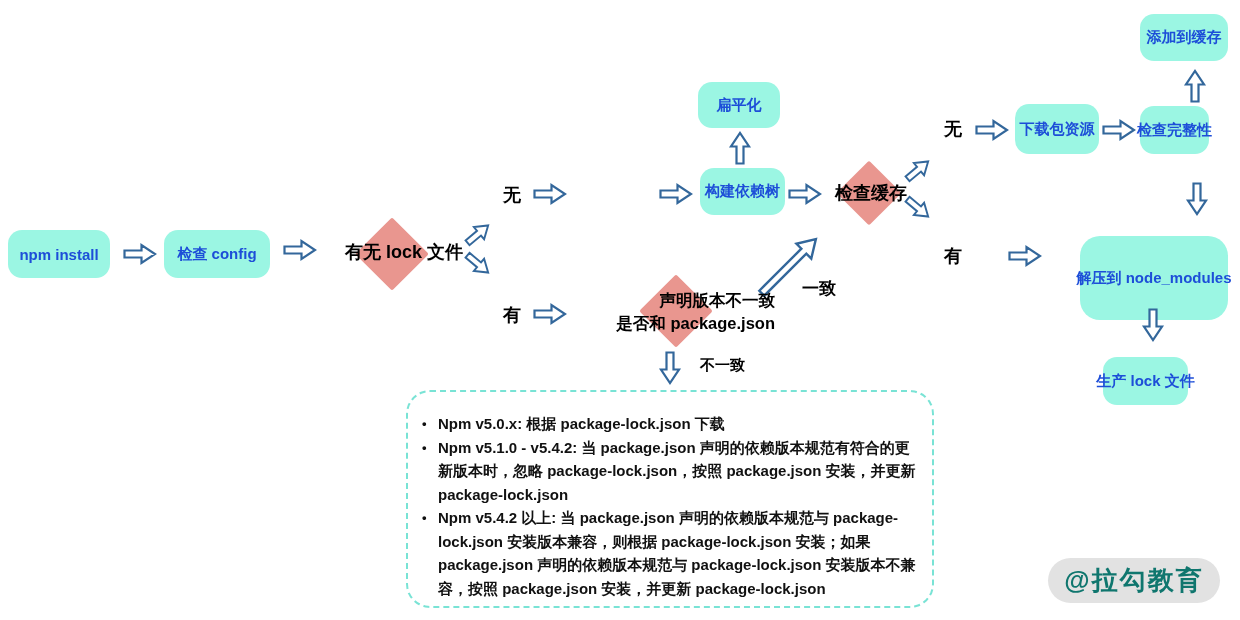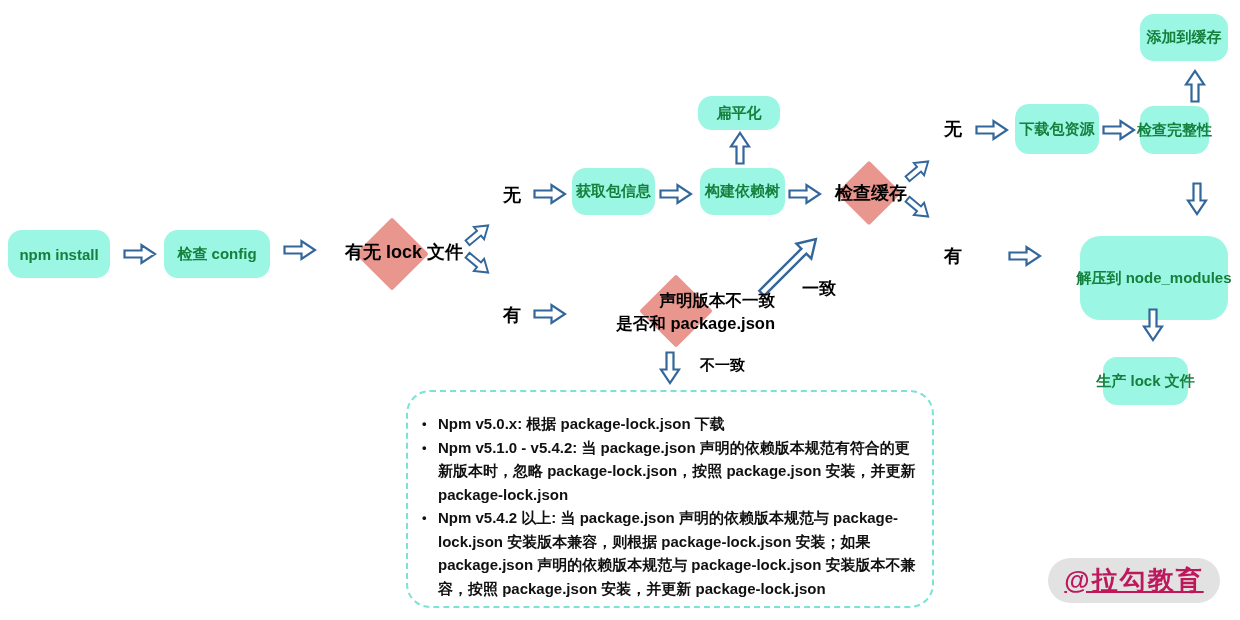--- a/index.html
+++ b/index.html
@@ -3,21 +3,21 @@
 <meta charset="utf-8">
 <style>
   html,body{margin:0;padding:0;background:#fff;}
   #stage{
     position:relative;width:1240px;height:620px;background:#ffffff;overflow:hidden;
     font-family:"Liberation Sans","DejaVu Sans",sans-serif;color:#000;
   }
   .box{
     position:absolute;background:#9bf6e3;border-radius:14px;
     display:flex;align-items:center;justify-content:center;
-    font-weight:bold;font-size:15px;color:#15803d;white-space:nowrap;z-index:2;
+    font-weight:bold;font-size:15px;color:#1d4ed8;white-space:nowrap;z-index:2;
   }
   .diamond{
     position:absolute;background:#e9968f;transform:rotate(45deg);z-index:1;border-radius:2px;
   }
   .dlabel{
     position:absolute;z-index:3;text-align:right;font-weight:bold;color:#000;white-space:nowrap;
   }
   .elabel{
     position:absolute;font-weight:bold;font-size:18px;color:#000;z-index:3;white-space:nowrap;
   }
@@ -29,21 +29,21 @@
   .note ul{margin:0;padding:0;list-style:none;}
   .note li{
     display:grid;grid-template-columns:16px 1fr;
     font-size:15px;line-height:23.5px;font-weight:600;color:#111;
   }
   .note li .bullet{font-size:13px;line-height:23.5px;}
   .watermark{
     position:absolute;left:1048px;top:558px;width:172px;height:45px;background:#e2e2e2;
     border-radius:23px;display:flex;align-items:center;justify-content:center;z-index:4;
   }
-  .watermark span{color:#be185d;font-size:26px;font-weight:bold;letter-spacing:2px;text-decoration:underline;}
+  .watermark span{color:#0f766e;font-size:26px;font-weight:bold;letter-spacing:2px;}
 </style>
 </head>
 <body>
 
 <div id="stage">
 
   <svg width="0" height="0" style="position:absolute">
     <defs>
       <symbol id="arr" viewBox="0 0 34 22" overflow="visible">
         <path d="M1.5 7.5 L18.5 7.5 L18.5 2 L32 11 L18.5 20 L18.5 14.5 L1.5 14.5 Z" fill="#ffffff" stroke="#33679b" stroke-width="2.2" stroke-linejoin="miter"></path>
@@ -75,33 +75,32 @@
   <svg class="arrow" style="left:463px;top:254px;transform:rotate(40deg)" width="30" height="20">
       <use href="#arr"></use>
     </svg>
 
   <div class="elabel" style="left:503px;top:183px">无</div>
 
   <svg class="arrow" style="left:533px;top:183px" width="34" height="22">
       <use href="#arr"></use>
     </svg>
 
-  <div class="box" style="left:572px;top:168px;width:83px;height:47px">获取包信息</div>
 
   <svg class="arrow" style="left:659px;top:183px" width="34" height="22">
       <use href="#arr"></use>
     </svg>
 
   <div class="box" style="left:700px;top:168px;width:85px;height:47px">构建依赖树</div>
 
   <svg class="arrow" style="left:723px;top:137px;transform:rotate(-90deg)" width="34" height="22">
       <use href="#arr"></use>
     </svg>
 
-  <div class="box" style="left:698px;top:96px;width:82px;height:34px">扁平化</div>
+  <div class="box" style="left:698px;top:82px;width:82px;height:46px">扁平化</div>
 
   <svg class="arrow" style="left:788px;top:183px" width="34" height="22">
       <use href="#arr"></use>
     </svg>
 
   <div class="diamond" style="left:846px;top:170px;width:46px;height:46px"></div>
   <div class="dlabel" style="left:812px;top:181px;width:95px;font-size:18px">检查缓存</div>
 
   <svg class="arrow" style="left:903px;top:160px;transform:rotate(-40deg)" width="30" height="20">
       <use href="#arr"></use>

